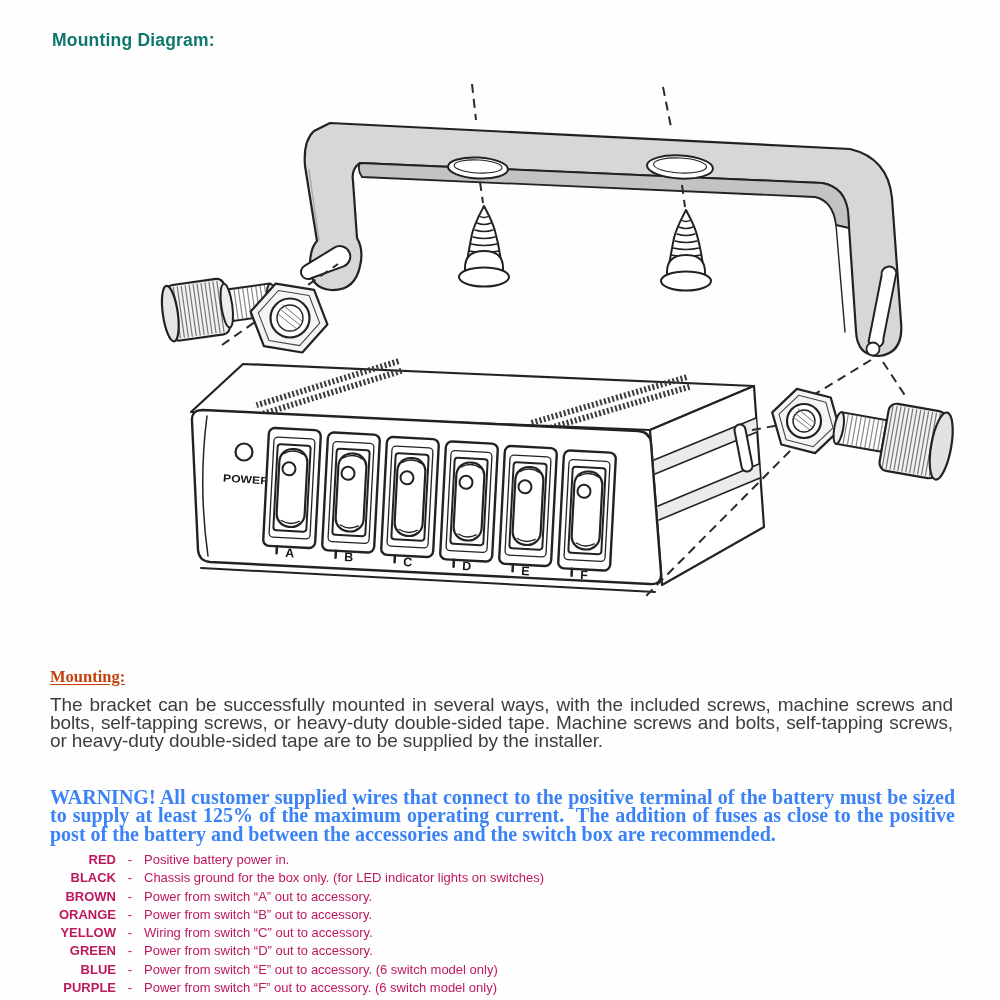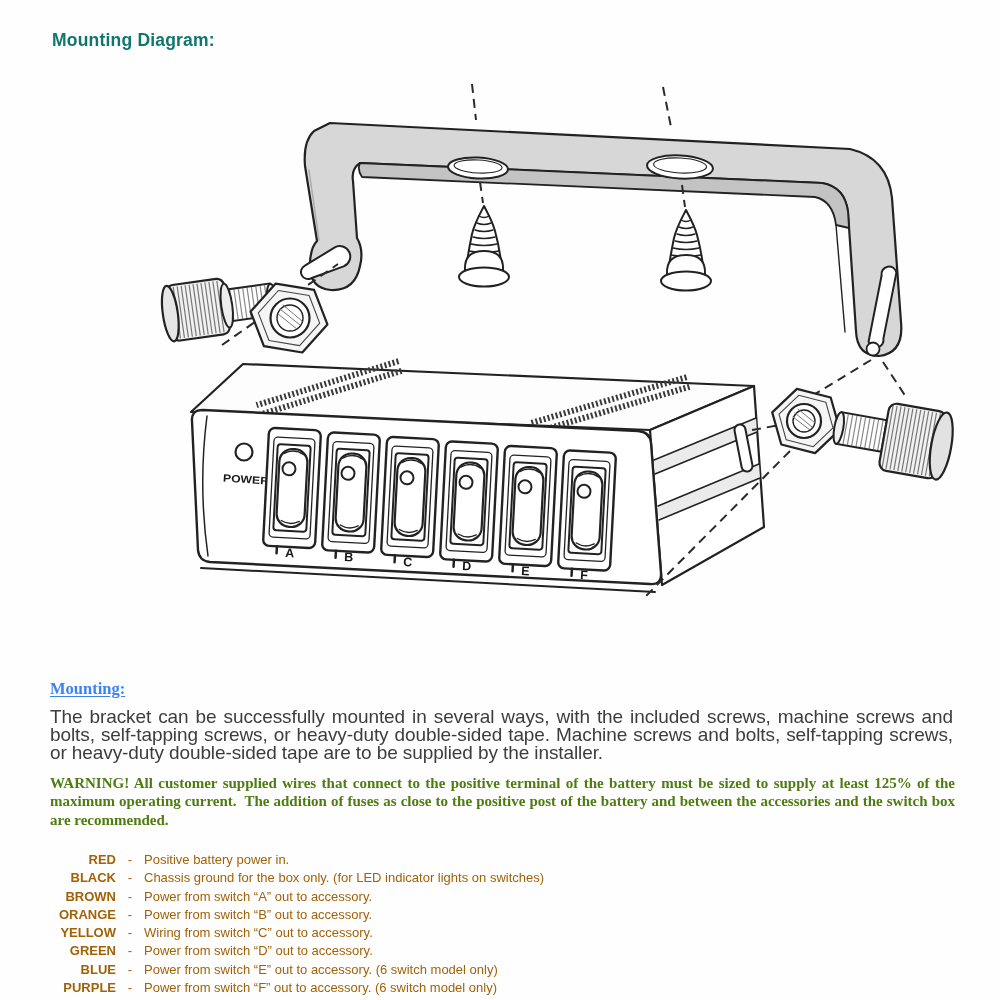--- a/index.html
+++ b/index.html
@@ -1,29 +1,29 @@
 <!DOCTYPE html>
 <html><head>
 <meta charset="utf-8">
 <style>
   html,body{margin:0;padding:0;background:#ffffff;}
   .page{position:relative;width:1000px;height:1000px;background:#fefefe;overflow:hidden;
         font-family:"Liberation Sans",sans-serif;}
   .abs{position:absolute;}
   .doc-title{left:52px;top:30px;font-family:Liberation Sans, sans-serif;font-weight:bold;
              font-size:17.5px;color:#0f766e;letter-spacing:.2px;}
-  .sec-head{font-family:"Liberation Serif",serif;font-weight:bold;font-size:16.5px;color:#3b82f6;
-            text-decoration:underline;text-underline-offset:2px;margin-top:12px;}
+  .sec-head{font-family:"Liberation Serif",serif;font-weight:bold;font-size:16.5px;color:#c2410c;
+            text-decoration:underline;text-underline-offset:2px;}
   .mount-sec{left:50px;top:667px;width:903px;}
   .wire-sec{left:50px;top:762px;width:905px;}
   .body-para{margin:9px 0 0 0;font-size:19px;line-height:18px;color:#3d3d3d;
              text-align:justify;letter-spacing:-.1px;}
-  .warn-para{margin:12px 0 0 0;font-family:"Liberation Serif",serif;font-weight:bold;
-             font-size:15px;line-height:18.4px;color:#4d7c0f;text-align:justify;}
-  .wire-list{left:56px;top:851px;width:900px;font-size:13px;color:#a16207;}
+  .warn-para{margin:26px 0 0 0;font-family:"Liberation Serif",serif;font-weight:bold;
+             font-size:20px;line-height:18.4px;color:#3b82f6;text-align:justify;}
+  .wire-list{left:56px;top:851px;width:900px;font-size:13px;color:#be185d;}
   .wire-row{display:flex;line-height:18.3px;}
   .wire-color{width:60px;text-align:right;font-weight:bold;flex:0 0 auto;}
   .wire-dash{width:28px;text-align:center;flex:0 0 auto;}
   .wire-desc{flex:1;}
   svg{position:absolute;top:0;left:0;}
   svg *{vector-effect:none;}
 </style>
 </head>
 <body>
 

